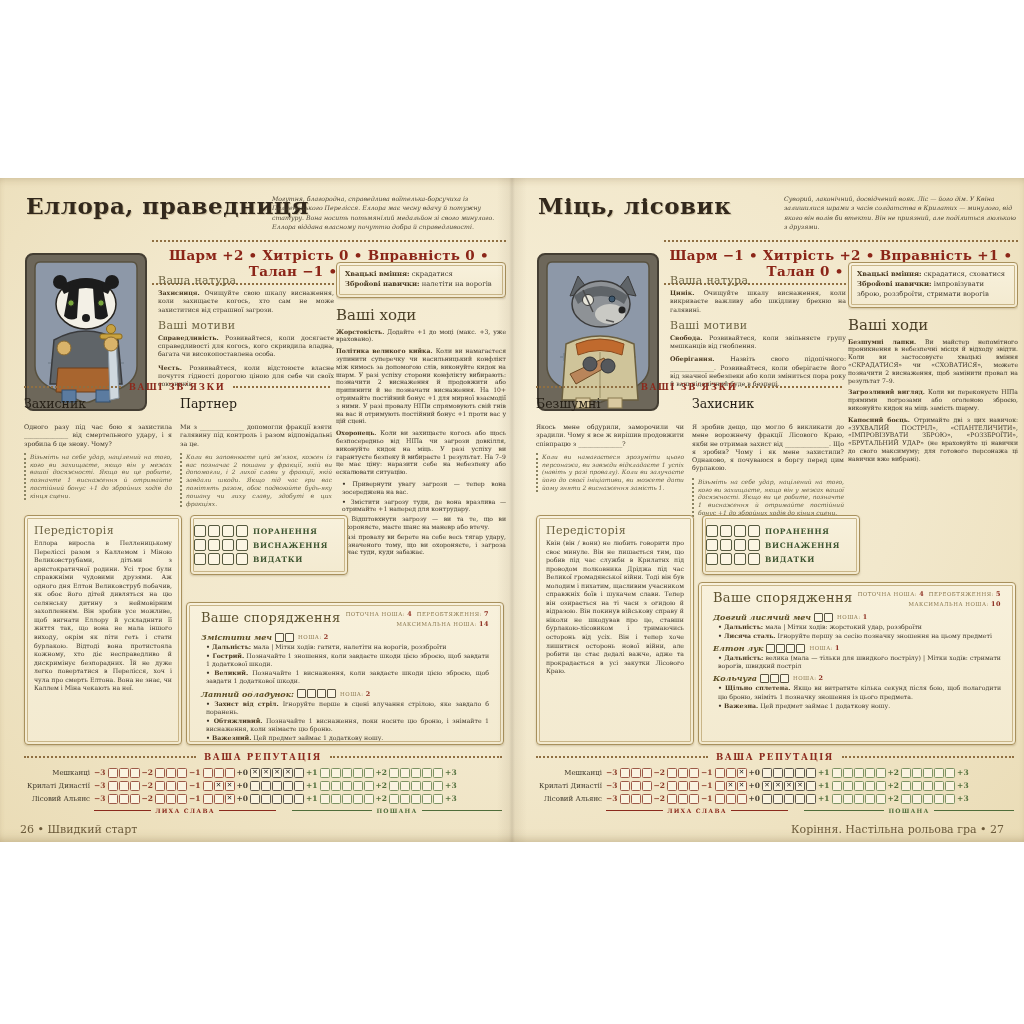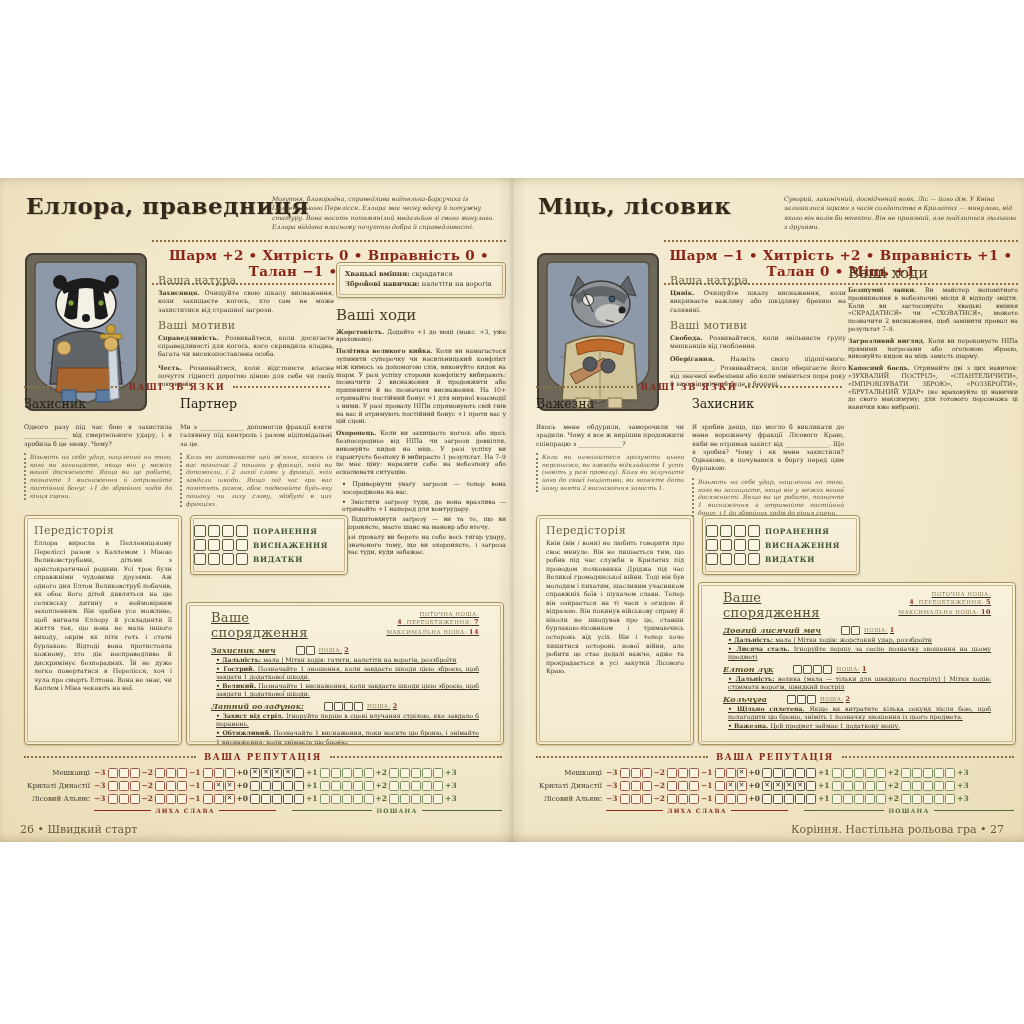--- a/index.html
+++ b/index.html
@@ -57,27 +57,27 @@
   .backstory{position:absolute;left:24px;top:337px;width:158px;bottom:97px;padding:8px 9px;box-sizing:border-box;overflow:hidden;}
   .bs-text{font-size:6.2px;line-height:1.38;text-align:justify;}
 
   .harmbox{position:absolute;left:190px;top:337px;width:158px;padding:7px 3px;box-sizing:border-box;}
   .harm-row{display:flex;align-items:center;margin:2px 0;}
   .hb{display:inline-flex;gap:2px;margin-right:5px;}
   .hb .bx{width:10px;height:10px;border:1.3px solid #55593f;border-radius:2px;background:#fbf5e3;
           display:inline-flex;align-items:center;justify-content:center;font-size:7px;color:#2c2722;}
   .hlab{font-size:7.5px;font-weight:bold;color:#3f5631;letter-spacing:.6px;}
 
-  .equip{position:absolute;left:186px;right:8px;bottom:97px;padding:7px 24px;box-sizing:border-box;overflow:hidden;text-decoration:underline;}
+  .equip{position:absolute;left:186px;right:8px;bottom:97px;padding:7px 14px;box-sizing:border-box;overflow:hidden;}
   .pg0 .equip{top:424px;} .pg1 .equip{top:404px;}
   .eq-top{display:flex;justify-content:space-between;align-items:flex-start;margin-bottom:3px;}
   .eq-h{font-size:13px;color:#5c512f;}
   .loadstats{text-align:right;font-size:5.4px;color:#8a7850;letter-spacing:.5px;line-height:1.5;}
   .loadstats .num{color:#8b2a1d;font-size:6.4px;font-style:normal;}
-  .eq-name{font-size:8px;font-style:italic;font-weight:bold;color:#5c4f26;margin-right:20px;}
+  .eq-name{font-size:8px;font-style:italic;font-weight:bold;color:#5c4f26;margin-right:3px;}
   .eq-head{display:flex;align-items:center;margin:3px 0 1px 0;}
   .wear{display:inline-flex;gap:1px;margin-right:4px;}
   .wear .bx{width:7px;height:7px;border:1px solid #5a5444;border-radius:1px;background:#fbf5e3;
             display:inline-flex;align-items:center;justify-content:center;font-size:5px;}
   .load-lab{font-size:5.4px;color:#8a7850;letter-spacing:.5px;margin-right:2px;}
   .load-val{font-size:6.4px;color:#8b2a1d;font-weight:bold;}
   .eb{font-size:6.2px;line-height:1.3;margin:0 0 1px 5px;text-align:justify;}
   .eb::before{content:"• ";font-weight:bold;}
 
   .rep{position:absolute;left:24px;right:10px;top:588px;}
@@ -221,21 +221,21 @@
 
       <div class="equip plaque">
         <div class="eq-top">
           <div class="sec-h eq-h">Ваше спорядження</div>
           <div class="loadstats">
             <div><span>ПОТОЧНА НОША:</span> <b class="num">4</b>&nbsp;&nbsp;<span>ПЕРЕОБТЯЖЕННЯ:</span> <b class="num">7</b></div>
             <div><span>МАКСИМАЛЬНА НОША:</span> <b class="num">14</b></div>
           </div>
         </div>
         <div class="eq-head">
-          <span class="eq-name">Захисник меч</span>
+          <span class="eq-name">Змістити меч</span>
           <span class="wear">
               <span class="bx"></span>
               <span class="bx"></span>
             </span>
           <span class="load-lab">НОША:</span>
             <span class="load-val">2</span>
         </div>
         <div class="eb"><span class="b">Дальність:</span> <span>мала | Мітки ходів: гатити, налетіти на ворогів, роззброїти</span></div>
         <div class="eb"><span class="b">Гострий.</span> <span>Позначайте 1 зношення, коли завдаєте шкоди цією зброєю, щоб завдати 1 додаткової шкоди.</span></div>
         <div class="eb"><span class="b">Великий.</span> <span>Позначайте 1 виснаження, коли завдаєте шкоди цією зброєю, щоб завдати 1 додаткової шкоди.</span></div>
@@ -455,34 +455,38 @@
 
       <div class="colA">
         <div class="sec-h">Ваша натура</div>
         <p class="body"><span class="b">Цинік.</span> <span>Очищуйте шкалу виснаження, коли викриваєте важливу або шкідливу брехню на галявині.</span></p>
         <div class="sec-h">Ваші мотиви</div>
         <p class="body"><span class="b">Свобода.</span> <span>Розвивайтеся, коли звільняєте групу мешканців від гноблення.</span></p>
         <p class="body"><span class="b">Оберігання.</span> <span>Назвіть свого підопічного: ______________. Розвивайтеся, коли оберігаєте його від значної небезпеки або коли зміниться пора року й ваш підопічний буде в безпеці.</span></p>
       </div>
 
       <div class="colB">
+        <div class="skillsbox plaque">
+          <div class="skline"><span class="b2">Хвацькі вміння:</span> <span>скрадатися, сховатися</span></div>
+          <div class="skline"><span class="b2">Збройові навички:</span> <span>імпровізувати зброю, роззброїти, стримати ворогів</span></div>
+        </div>
         <div class="moves-h">Ваші ходи</div>
         <p class="mv"><span class="b">Безшумні лапки.</span> <span>Ви майстер непомітного проникнення в небезпечні місця й відходу звідти. Коли ви застосовуєте хвацькі вміння «СКРАДАТИСЯ» чи «СХОВАТИСЯ», можете позначити 2 виснаження, щоб замінити провал на результат 7–9.</span></p>
         <p class="mv"><span class="b">Загрозливий вигляд.</span> <span>Коли ви переконуєте НІПа прямими погрозами або оголеною зброєю, виконуйте кидок на міць замість шарму.</span></p>
         <p class="mv"><span class="b">Капосний боєць.</span> <span>Отримайте дві з цих навичок: «ЗУХВАЛИЙ ПОСТРІЛ», «СПАНТЕЛИЧИТИ», «ІМПРОВІЗУВАТИ ЗБРОЮ», «РОЗЗБРОЇТИ», «БРУТАЛЬНИЙ УДАР» (не враховуйте ці навички до свого максимуму; для готового персонажа ці навички вже вибрані).</span></p>
       </div>
 
       <div class="divider bonds-div">
         <span class="dots"></span>
           <span class="dtxt">ВАШІ ЗВ’ЯЗКИ</span>
           <span class="dots"></span>
       </div>
 
       <div class="bond bond1">
-        <div class="bond-h">Важезна</div>
+        <div class="bond-h">Безшумні</div>
         <p class="body">Якось мене обдурили, заморочили чи зрадили. Чому я все ж вирішив продовжити співпрацю з ______________?</p>
         <div class="note">Коли ви намагаєтеся зрозуміти цього персонажа, ви завжди відкладаєте 1 успіх (навіть у разі провалу). Коли ви залучаєте його до своєї ініціативи, ви можете дати йому зняти 2 виснаження замість 1.</div>
       </div>
       <div class="bond bond2">
         <div class="bond-h">Захисник</div>
         <p class="body">Я зробив дещо, що могло б викликати до мене ворожнечу фракції Лісового Краю, якби не отримав захист від ______________. Що я зробив? Чому і як мене захистили? Однаково, я почуваюся в боргу перед цим бурлакою.</p>
         <div class="note">Візьміть на себе удар, націлений на того, кого ви захищаєте, якщо він у межах вашої досяжності. Якщо ви це робите, позначте 1 виснаження й отримайте постійний бонус +1 до збройних ходів до кінця сцени.</div>
       </div>
 
       <div class="backstory plaque">

